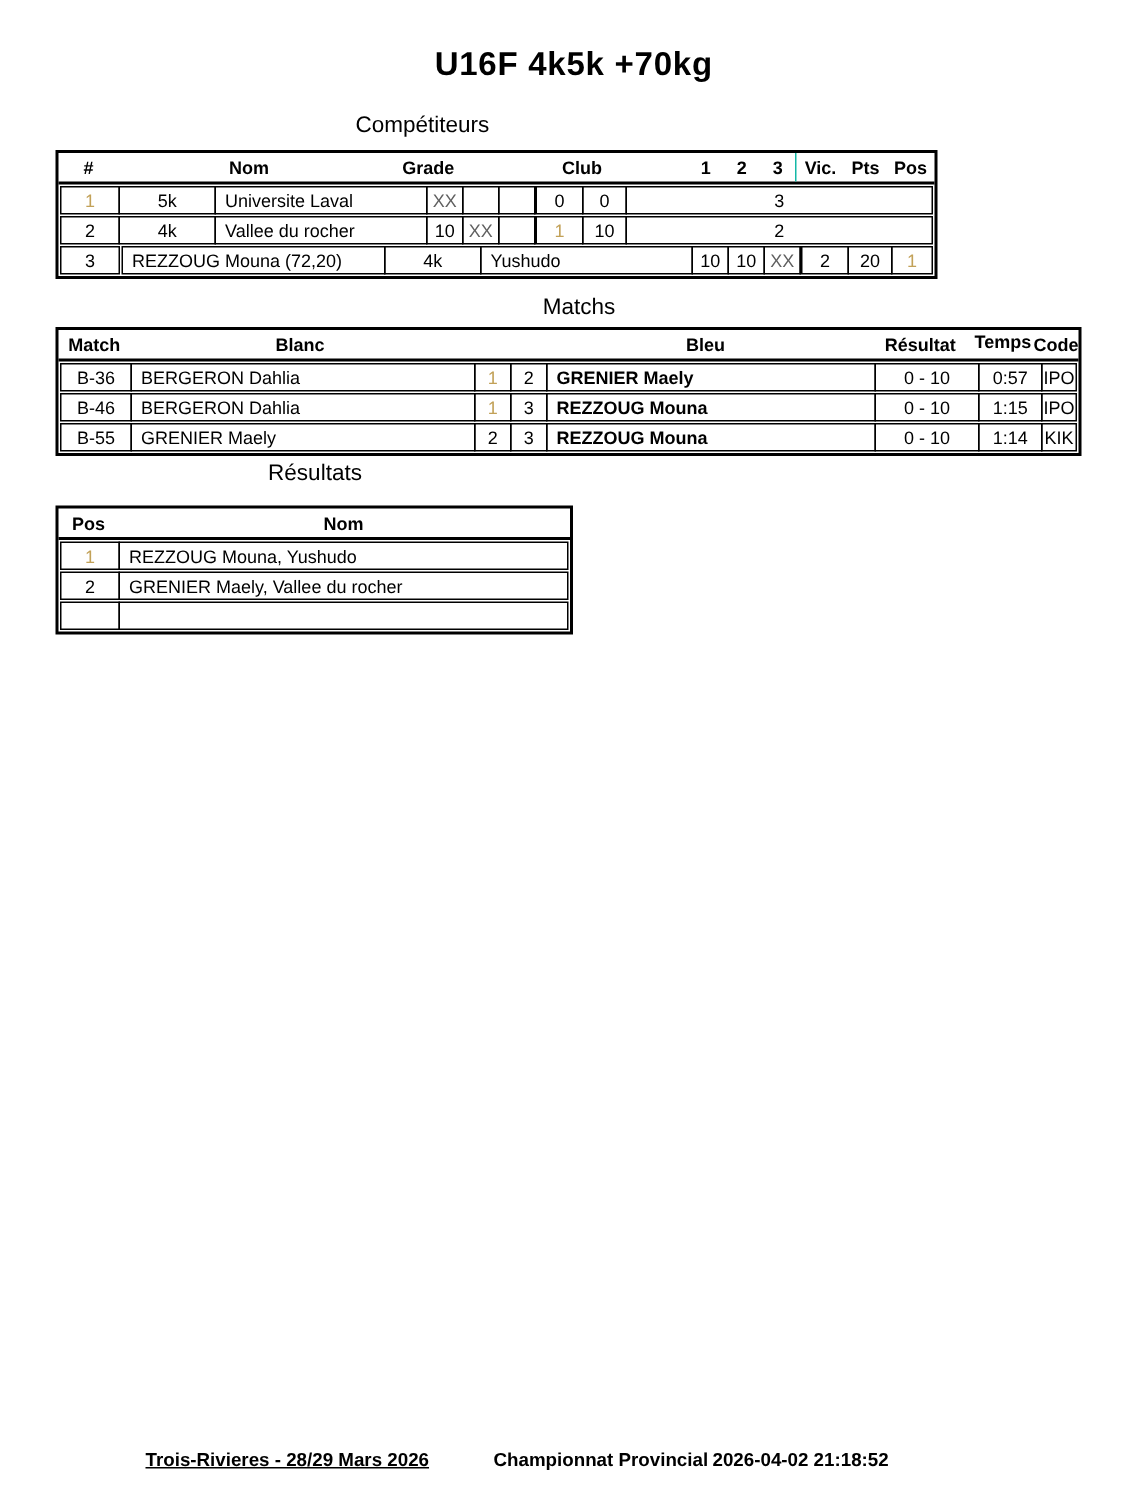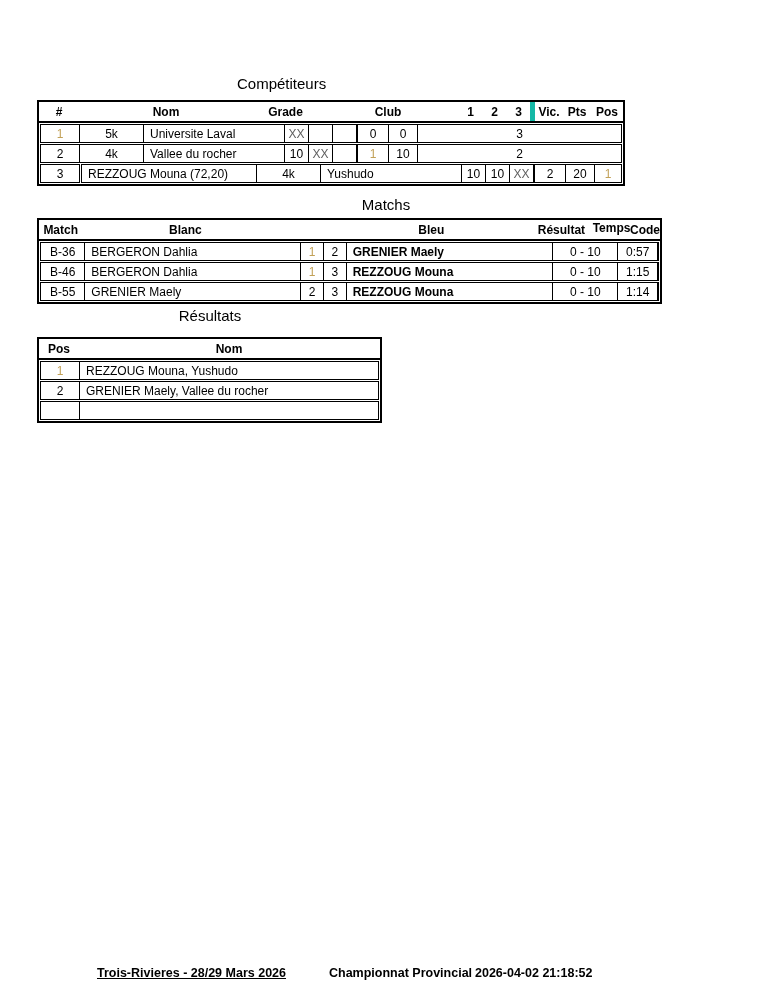--- a/index.html
+++ b/index.html
@@ -33,26 +33,26 @@
   .cell.left{justify-content:flex-start;padding-left:6px;}
   .bold{font-weight:bold;}
 
   
   .tbl-comp{left:37px;top:100px;width:588px;}
   .comp-c0{width:40px}.comp-c1{width:176px}.comp-c2{width:65px}.comp-c3{width:142px}
   .comp-c4,.comp-c5,.comp-c6{width:25px}
   .comp-c7{width:33px}.comp-c8{width:30px}.comp-c9{flex:1}
   .hcell.comp-c1,.hcell.comp-c2,.hcell.comp-c3,.hcell.comp-c4,.hcell.comp-c5,
   .hcell.comp-c6,.hcell.comp-c7,.hcell.comp-c8,.hcell.comp-c9{margin-left:-1px;}
-  .hcell.comp-c7{border-left:5px solid #14b8a6;}
+  .hcell.comp-c7{border-left:1px solid #14b8a6;}
   .cell.comp-c7{border-left-width:2px;}
   .cell.comp-c1{margin-left:1px;}
 
   
-  .tbl-match{left:37px;top:218px;width:625px;}
+  .tbl-match{left:37px;top:218px;width:684px;}
   .m-c0{width:48px}.m-c1{width:230px}.m-c2,.m-c3{width:25px}
   .m-c4{width:220px}.m-c5{width:70px}.m-c6{width:43px}.m-c7{flex:1}
   .hcell.m-c1,.hcell.m-c2,.hcell.m-c3,.hcell.m-c4,.hcell.m-c5,
   .hcell.m-c6,.hcell.m-c7{margin-left:-1px;}
   .hcell.m-c6 span{position:relative;top:-2px;}
 
   
   .tbl-res{left:37px;top:337px;width:345px;}
   .r-c0{width:40px}.r-c1{flex:1}
   .hcell.r-c1{margin-left:-1px;}
@@ -60,20 +60,21 @@
   .footer-item{position:absolute;top:966px;font-size:12.5px;font-weight:bold;white-space:nowrap;}
   .footer-left{left:97px;text-decoration:underline;}
   .footer-center{left:329px;}
   .footer-right{left:475px;}
 </style>
 </head>
 <body>
 
 <div class="page">
 
+  <div class="doc-title">U16F 4k5k +70kg</div>
 
   <div class="section-heading heading-competitors">Compétiteurs</div>
 
   <div class="tbl tbl-comp">
     <div class="thead">
       <div class="hcell comp-c0">#</div>
       <div class="hcell comp-c1">Nom</div>
       <div class="hcell comp-c2">Grade</div>
       <div class="hcell comp-c3">Club</div>
       <div class="hcell comp-c4">1</div>

